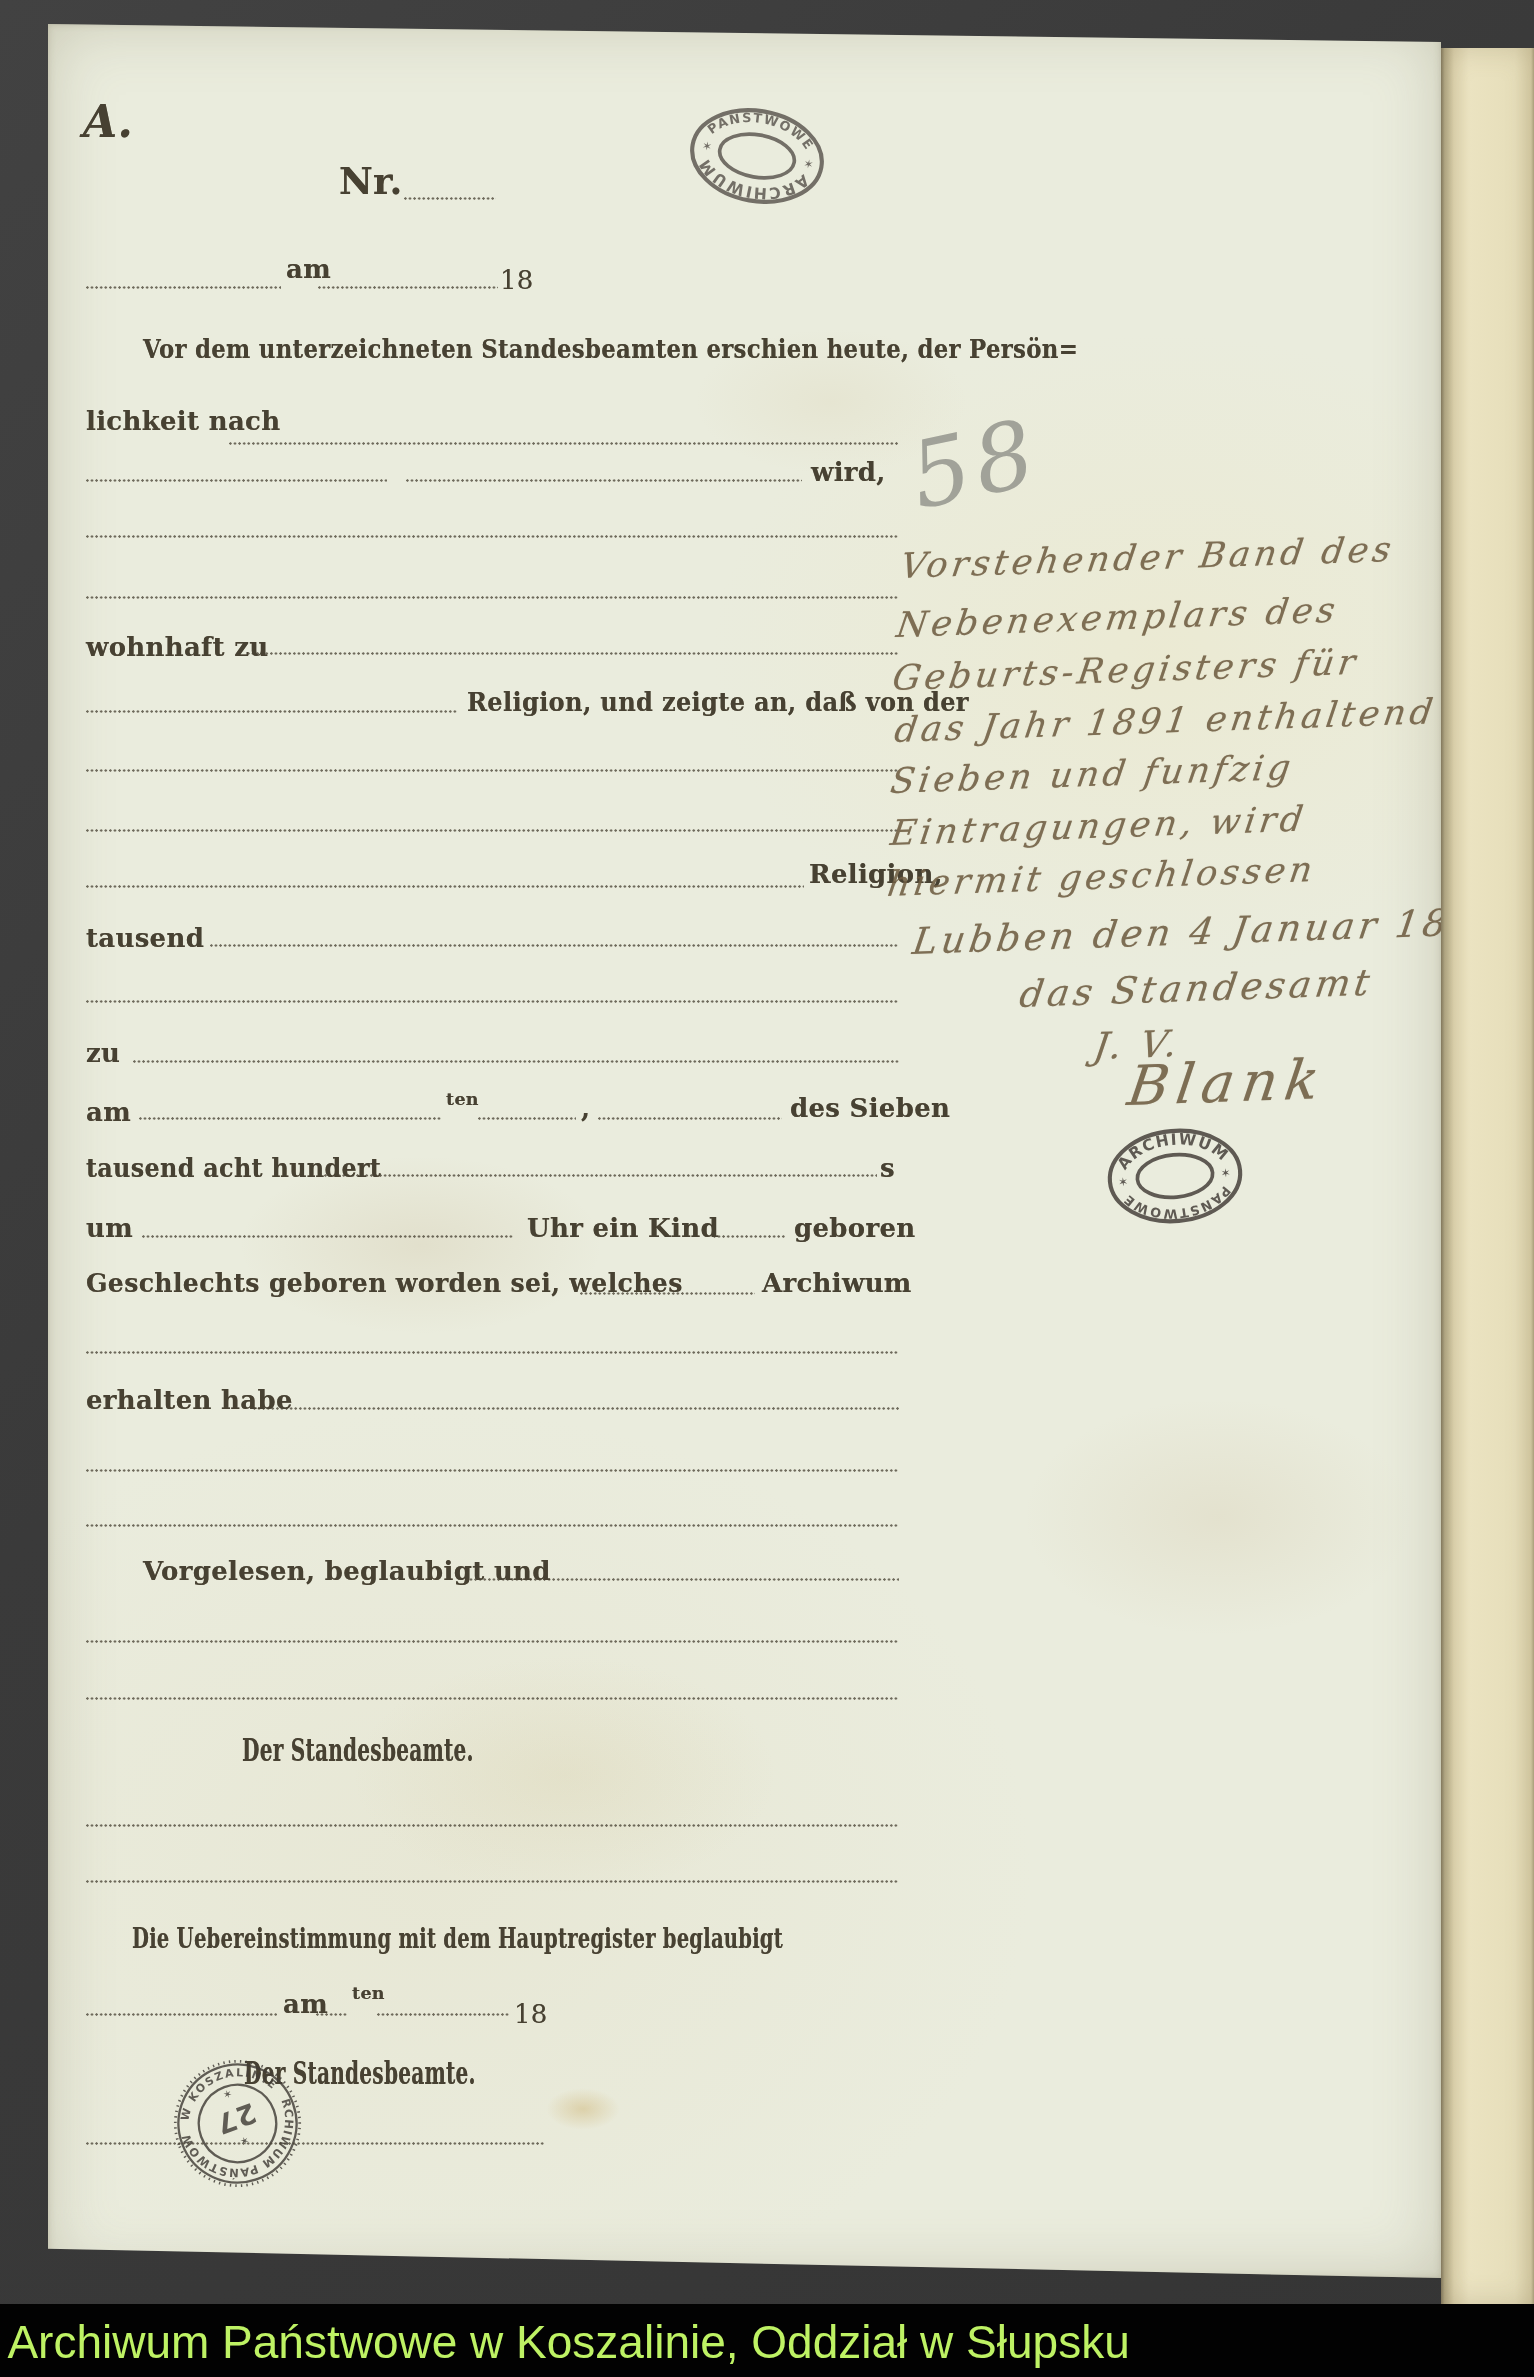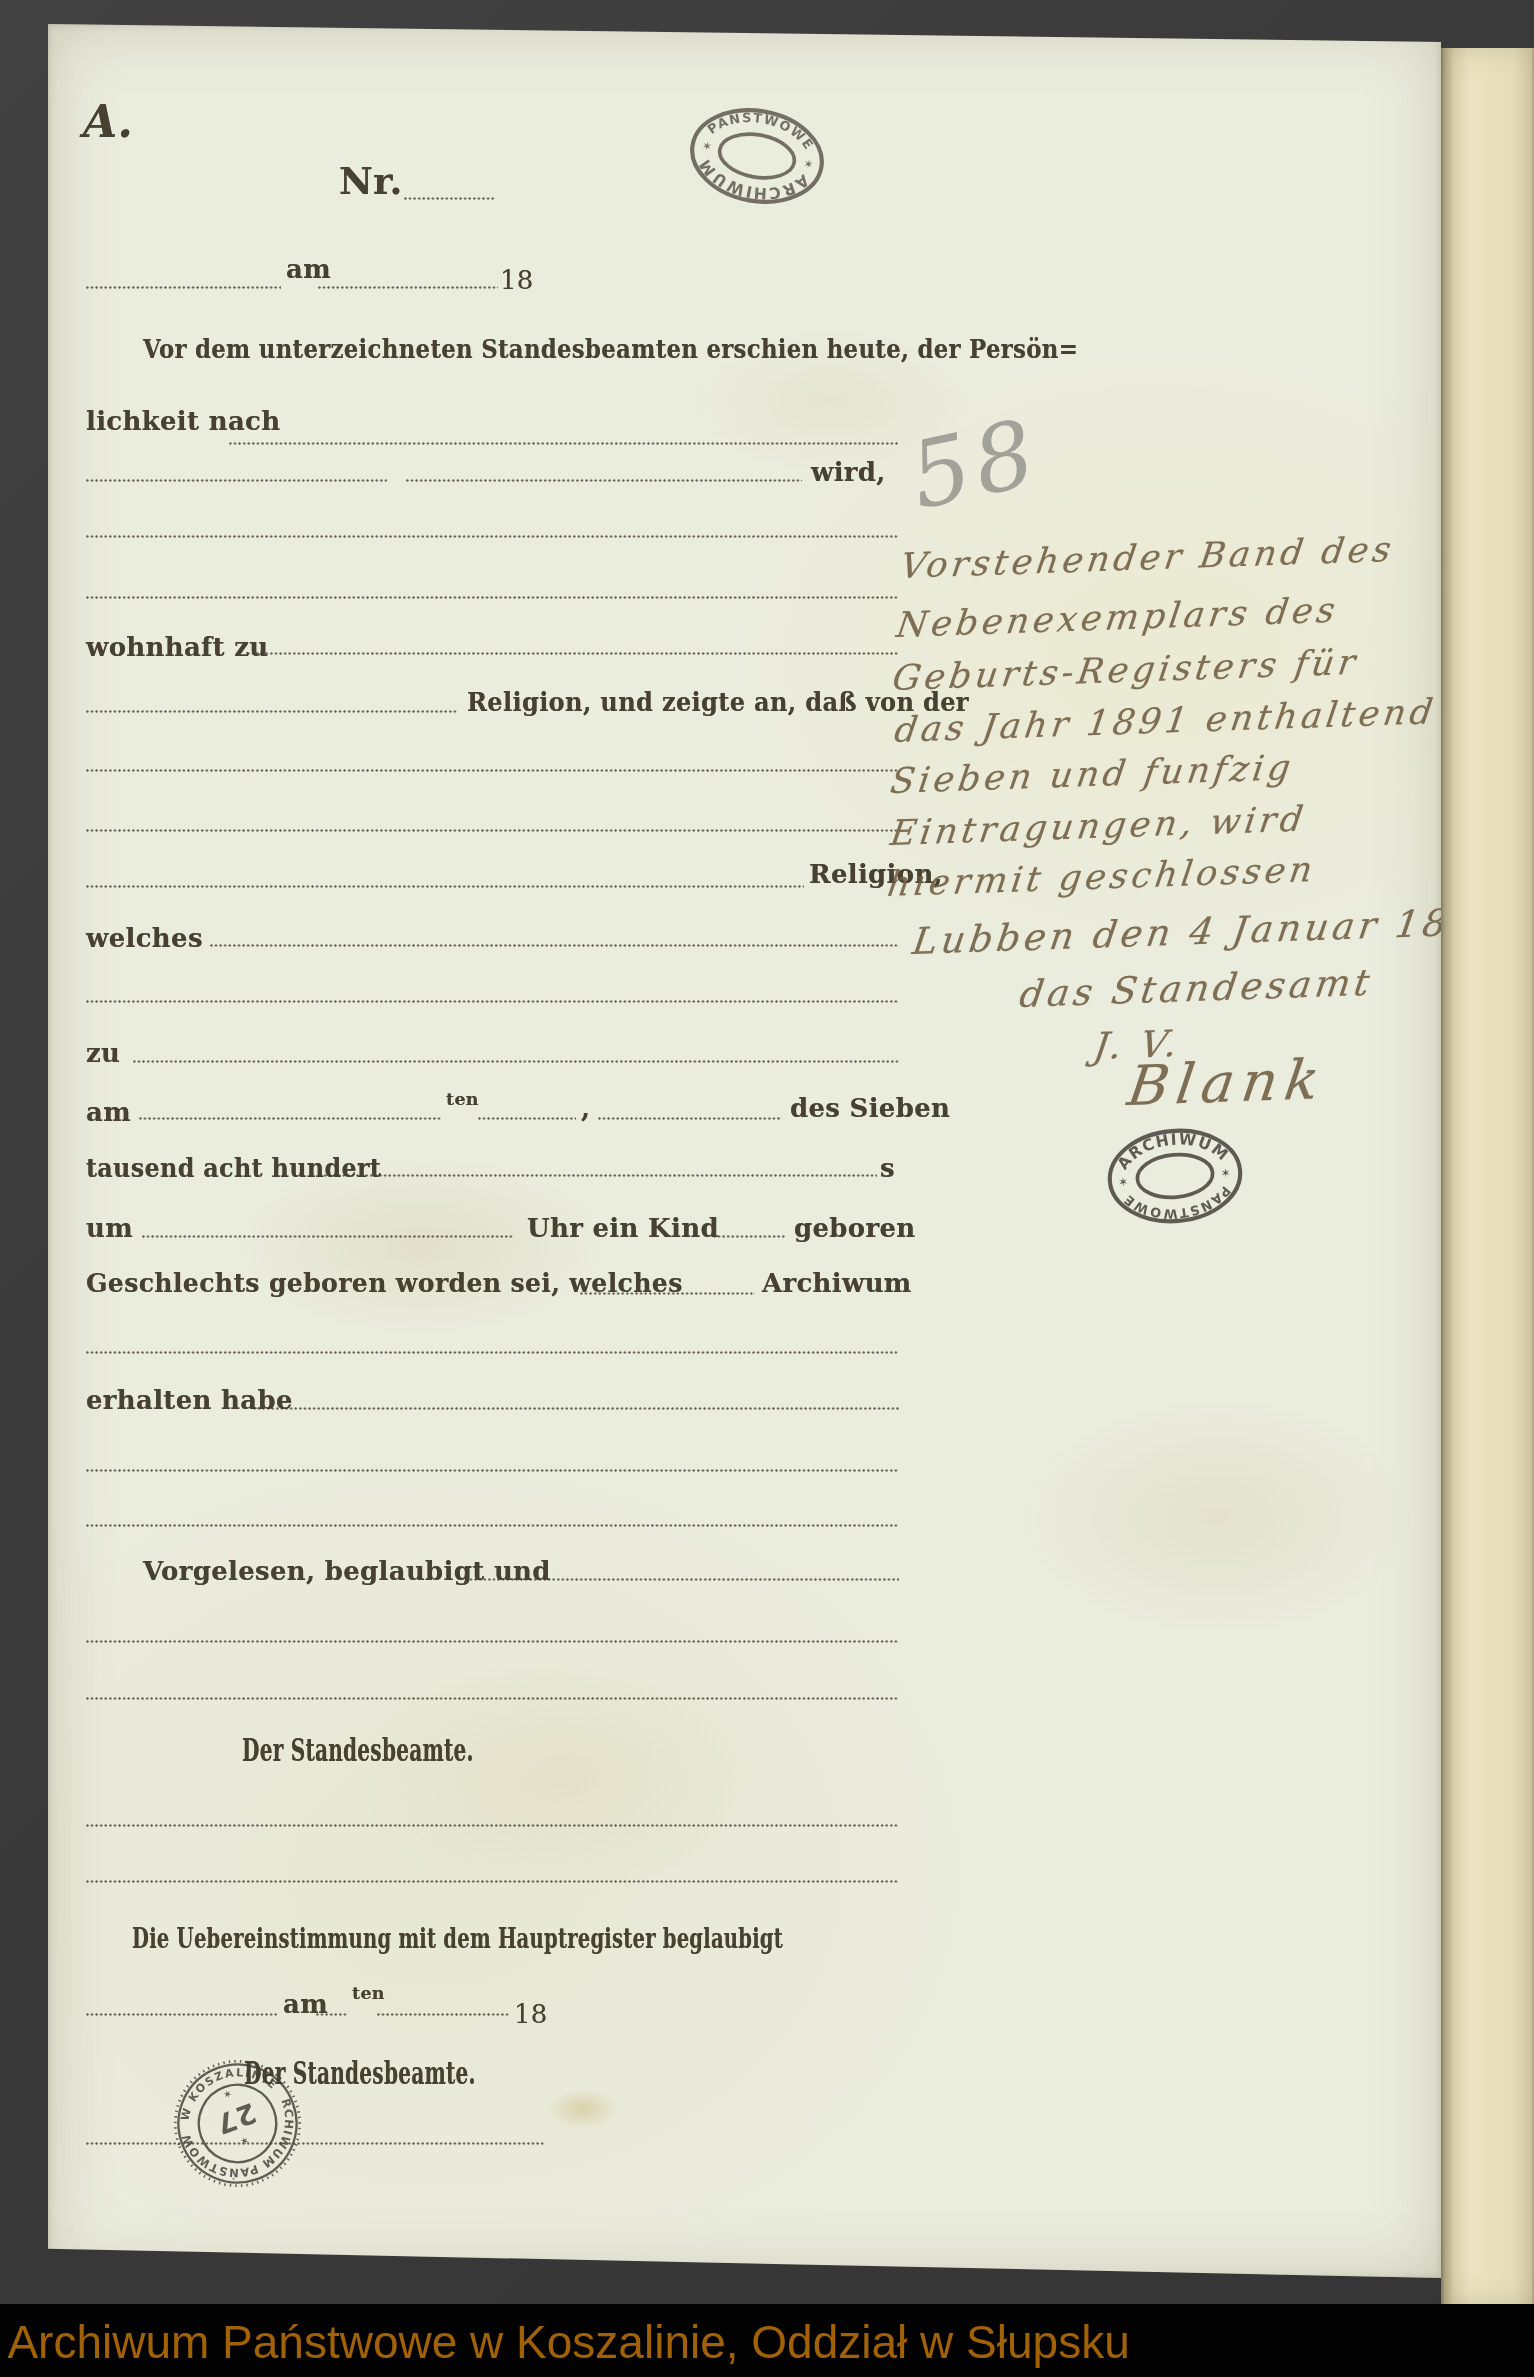--- a/index.html
+++ b/index.html
@@ -27,21 +27,21 @@
   .hw{position:absolute;font-family:"DejaVu Serif",serif;font-style:italic;color:#6f5d42;
       font-size:35px;letter-spacing:3.7px;white-space:nowrap;transform-origin:left bottom;
       transform:skewX(-10deg) rotate(-2deg);opacity:.88;text-shadow:0 0 0.9px rgba(111,93,66,.4);}
   .pencil{position:absolute;font-family:"DejaVu Serif",serif;font-style:italic;color:#8f9089;
       font-size:92px;transform:rotate(-12deg);opacity:.8;letter-spacing:5.5px;}
   .stamp{position:absolute;}
   .stamp svg{width:100%;height:100%;}
   .st-txt{font-family:"DejaVu Sans",sans-serif;font-weight:700;fill:#56504a;letter-spacing:1.5px;}
   .stain{position:absolute;border-radius:50%;pointer-events:none;}
   .caption{position:absolute;left:0;top:2304px;width:1534px;height:74px;background:#020202;}
-  .caption span{position:absolute;left:7.4px;top:11px;color:#a16207;font-family:"Liberation Sans",sans-serif;
+  .caption span{position:absolute;left:7.4px;top:11px;color:#bef264;font-family:"Liberation Sans",sans-serif;
       font-size:46px;white-space:nowrap;letter-spacing:0px;}
 </style>
 </head>
 <body>
 
 <div class="scan">
 
   <div class="paper">
 
     <div class="stain" style="left:286px;top:1622px;width:461px;height:258px;background:radial-gradient(ellipse at center, rgba(205,190,140,.18), transparent 65%);"></div>
@@ -77,21 +77,21 @@
 
     <div class="dl" style="left:38px;top:686px;width:372px;"></div>
     <div class="fr" style="left:419px;top:663px;transform:scaleX(.93);">Religion, und zeigte an, daß von der</div>
 
     <div class="dl" style="left:38px;top:745px;width:813px;"></div>
     <div class="dl" style="left:38px;top:805px;width:813px;"></div>
 
     <div class="dl" style="left:38px;top:861px;width:718px;"></div>
     <div class="fr" style="left:761px;top:835px;">Religion,</div>
 
-    <div class="fr" style="left:38px;top:899px;">welches</div>
+    <div class="fr" style="left:38px;top:899px;">tausend</div>
     <div class="dl" style="left:162px;top:920px;width:688px;"></div>
 
     <div class="dl" style="left:38px;top:976px;width:813px;"></div>
 
     <div class="fr" style="left:38px;top:1014px;">zu</div>
     <div class="dl" style="left:85px;top:1036px;width:766px;"></div>
 
     <div class="fr" style="left:38px;top:1073px;">am</div>
     <div class="dl" style="left:91px;top:1093px;width:302px;"></div>
     <div class="fr" style="left:398px;top:1065px;font-size:17.5px;">ten</div>

